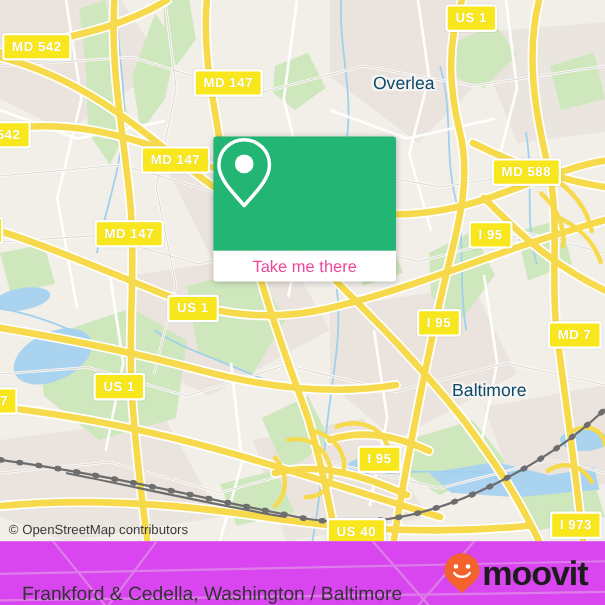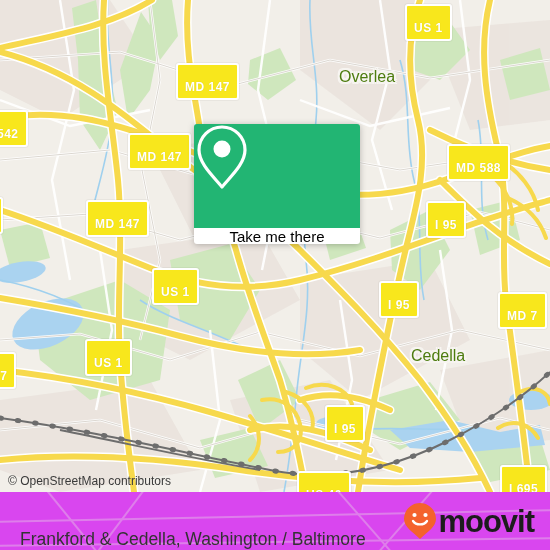--- a/index.html
+++ b/index.html
@@ -24,30 +24,30 @@
   .shield {
     position: absolute;
     background: #f8e71c;
     border: 2px solid #ffffff;
     border-radius: 3px;
     color: #ffffff;
     font-size: 12px;
     font-weight: bold;
     letter-spacing: .5px;
     line-height: 1;
-    padding: 16px 7px 5px 7px;
+    padding: 4px 7px 5px 7px;
     white-space: nowrap;
     text-shadow: 0 0 1px rgba(0,0,0,.15);
     box-shadow: 0 0 0 1px rgba(0,0,0,.04);
   }
 
   
   .place {
     position: absolute;
-    color: #4d7c0f;
+    color: #0c4a6e;
     font-size: 16px;
     white-space: nowrap;
     text-shadow:
       -2px 0 #f7f5f1, 2px 0 #f7f5f1, 0 -2px #f7f5f1, 0 2px #f7f5f1,
       -2px -2px #f7f5f1, 2px -2px #f7f5f1, -2px 2px #f7f5f1, 2px 2px #f7f5f1;
   }
 
   
   #attribution {
     position: absolute;
@@ -67,24 +67,24 @@
     filter: drop-shadow(0 1px 3px rgba(0,0,0,.25));
   }
   #popup-green {
     background: #22b573;
     height: 104px;
     border-radius: 3px 3px 0 0;
     display: flex; align-items: center; justify-content: center;
   }
   #popup-label {
     background: #ffffff;
-    height: 16px;
+    height: 28px;
     border-radius: 0 0 3px 3px;
     display: flex; align-items: center; justify-content: center;
-    color: #000000;
+    color: #ec4899;
     font-size: 15px;
   }
   #popup-arrow {
     position: absolute;
     left: 50%; top: 134px;
     margin-left: -11px;
     width: 0; height: 0;
     border-left: 11px solid transparent;
     border-right: 11px solid transparent;
     border-top: 13px solid #ffffff;
@@ -259,39 +259,40 @@
         <path d="M508,198 C526,206 540,220 546,238"></path>
       </g>
 
       <g>
         <path d="M0,418 C90,430 180,452 270,470 C330,482 390,470 450,440 C490,420 520,400 550,372" stroke="#6d6d6d" stroke-width="2" fill="none"></path>
         <path d="M0,418 C90,430 180,452 270,470 C330,482 390,470 450,440 C490,420 520,400 550,372" stroke="#6d6d6d" stroke-width="5" fill="none" stroke-dasharray="1.5 16" stroke-linecap="round"></path>
         <path d="M60,430 C130,444 200,460 260,470" stroke="#6d6d6d" stroke-width="2" fill="none"></path>
       </g>
     </svg>
 
+    <div class="shield" style="left:2px;  top:30px;">MD 542</div>
     <div class="shield" style="left:-12px;top:110px;">542</div>
     <div class="shield" style="left:-22px;top:197px;">2</div>
     <div class="shield" style="left:176px;top:63px;">MD 147</div>
     <div class="shield" style="left:128px;top:133px;">MD 147</div>
     <div class="shield" style="left:86px; top:200px;">MD 147</div>
     <div class="shield" style="left:-16px;top:352px;">47</div>
     <div class="shield" style="left:405px;top:4px;">US 1</div>
     <div class="shield" style="left:447px;top:124px;margin-top:20px;">MD 588</div>
     <div class="shield" style="left:426px;top:201px;">I 95</div>
     <div class="shield" style="left:152px;top:268px;">US 1</div>
     <div class="shield" style="left:379px;top:281px;">I 95</div>
     <div class="shield" style="left:498px;top:292px;">MD 7</div>
     <div class="shield" style="left:85px; top:339px;">US 1</div>
     <div class="shield" style="left:325px;top:405px;">I 95</div>
     <div class="shield" style="left:281px;top:471px;margin-left:16px;">US 40</div>
-    <div class="shield" style="left:500px;top:465px;">I 695</div>
+    <div class="shield" style="left:500px;top:465px;">I 973</div>
 
     <div class="place" style="left:339px;top:68px;">Overlea</div>
-    <div class="place" style="left:411px;top:347px;">Cedella</div>
+    <div class="place" style="left:411px;top:347px;">Baltimore</div>
 
     <div id="attribution">© OpenStreetMap contributors</div>
 
     <div id="popup">
       <div id="popup-green" style="background: rgb(34, 181, 115);">
         <svg width="56" height="66" viewBox="0 0 56 66">
           <path d="M28 3 C15.3 3 5 13.3 5 26 C5 40 20 53 28 63 C36 53 51 40 51 26 C51 13.3 40.7 3 28 3 Z" fill="none" stroke="#ffffff" stroke-width="3.2" stroke-linejoin="round"></path>
           <circle cx="28" cy="25" r="8.5" fill="#ffffff"></circle>
         </svg>
       </div>

